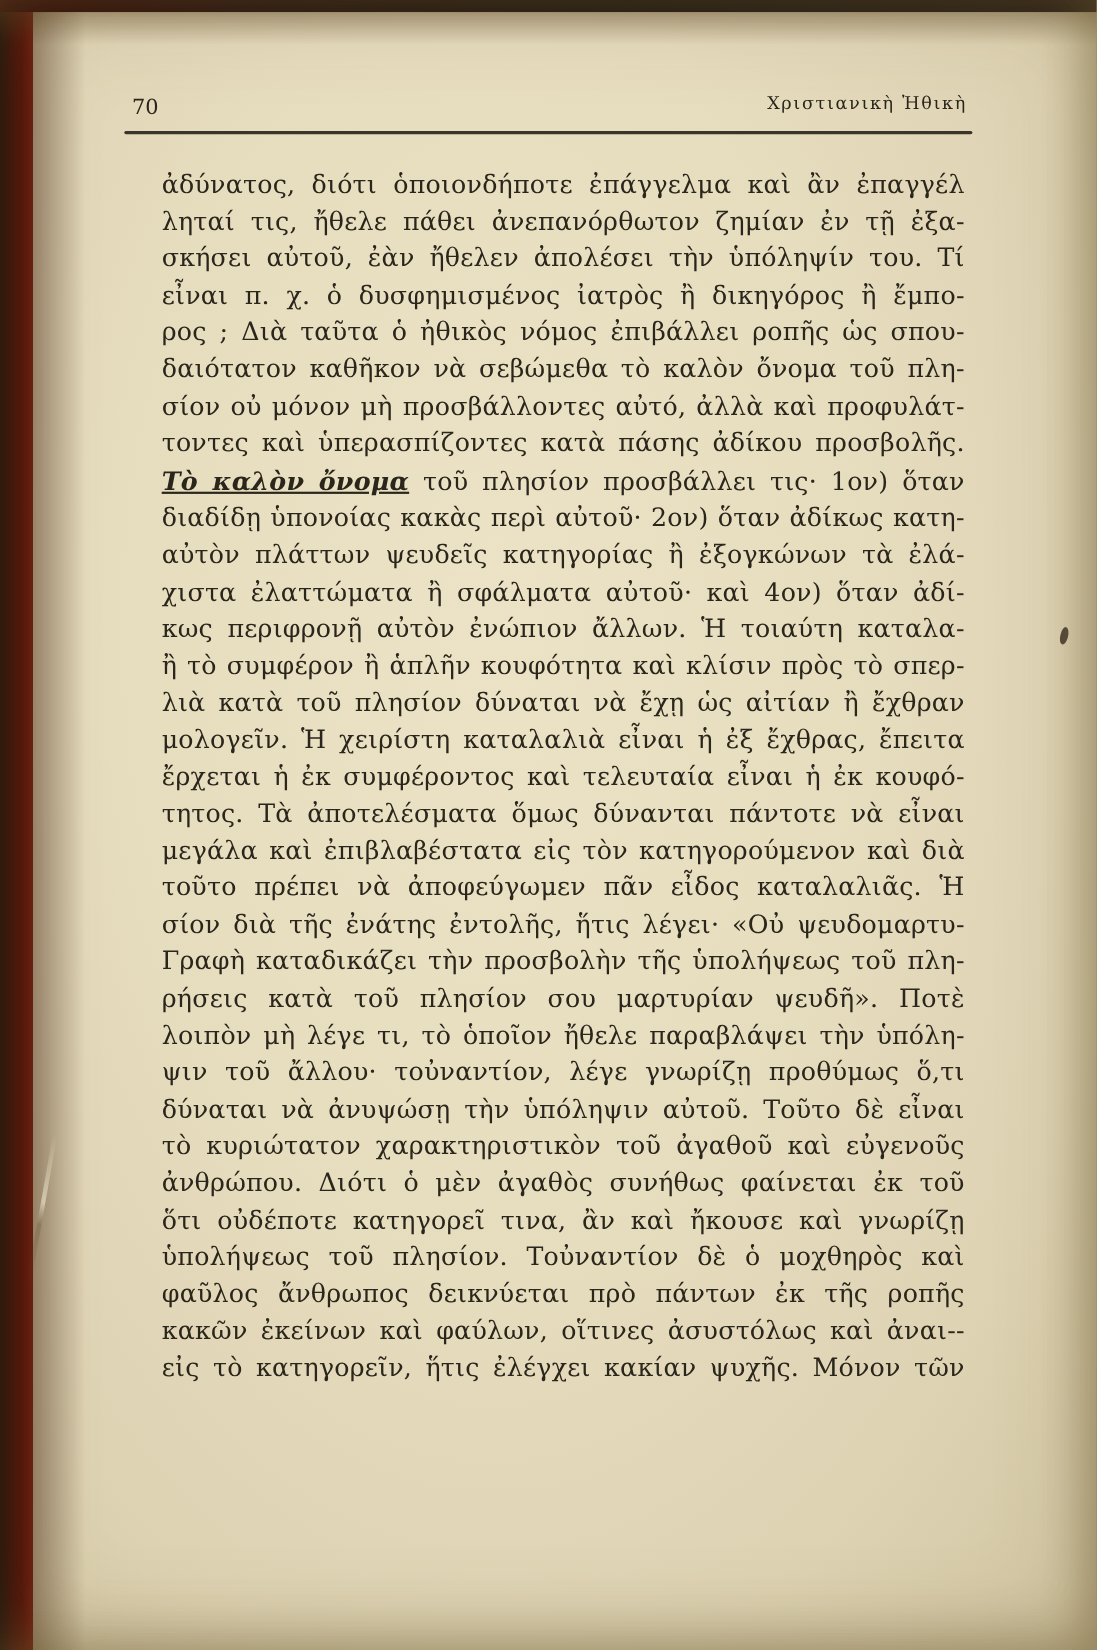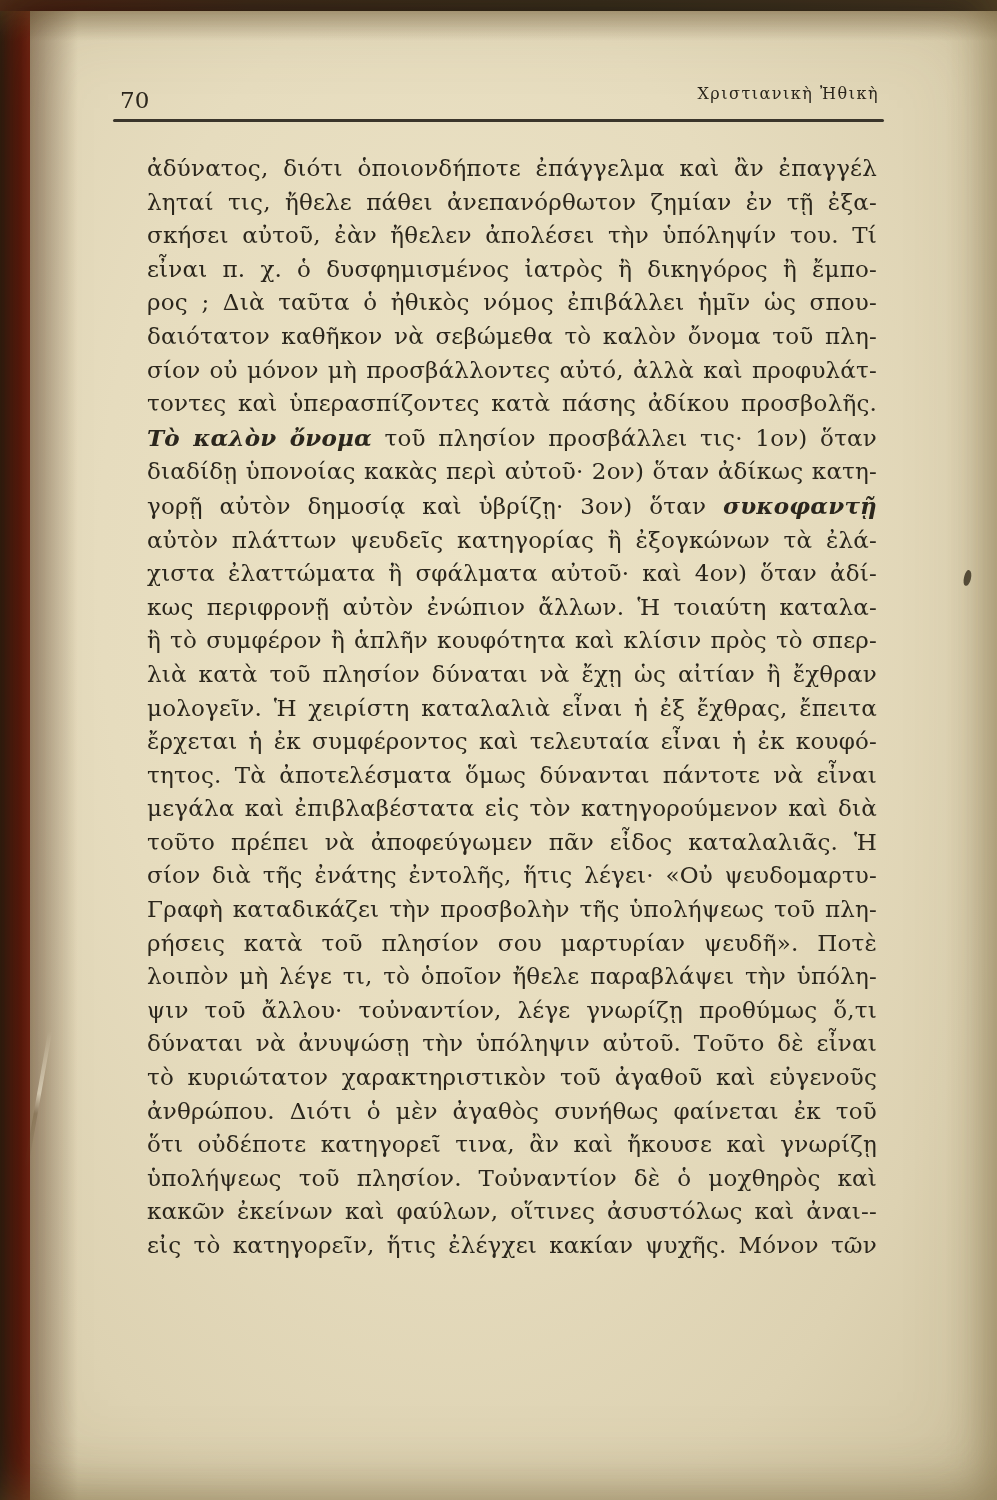--- a/index.html
+++ b/index.html
@@ -37,42 +37,42 @@
   }
   .vignette {
     position: absolute; inset: 0; pointer-events: none;
     box-shadow: inset 0 0 90px rgba(110, 88, 45, 0.26),
                 inset -14px 0 34px rgba(110, 88, 45, 0.30),
                 inset 0 -18px 45px rgba(105, 85, 45, 0.22);
   }
   .header { position: absolute; top: 84px; left: 115px; right: 118px; height: 32px; }
   .page-num {
     position: absolute; left: 5px; top: 3px;
-    font-size: 23px; color: #2b261c;
+    font-size: 19px; color: #2b261c;
   }
   .running-title {
     position: absolute; left: 0; right: 0; top: 0; text-align: right;
     font-size: 16px; letter-spacing: 1.5px; color: #2b261c;
   }
   .header-rule {
     position: absolute; top: 119px; left: 113px; right: 113px; height: 3px;
     background: #3a352b; border-radius: 2px;
     box-shadow: 0 3px 0 -1.5px rgba(58, 53, 43, 0.35);
   }
   .body-text {
     position: absolute; top: 152px; left: 115px; right: 120px;
     color: #2b261c;
     margin-left: 32px;
   }
   .line {
     font-size: 23px; line-height: 33.6px;
     text-align: justify; text-align-last: justify;
     letter-spacing: 0.2px;
   }
-  .emph { font-weight: bold; font-style: italic; }
+  .emph { font-weight: bold; font-style: italic; text-decoration: underline; }
   .ink-mark {
     position: absolute; right: 26px; top: 570px; width: 7px; height: 16px;
     background: #3b3326; border-radius: 45% 55% 50% 50%;
     transform: rotate(14deg); opacity: 0.85;
   }
   .crease {
     position: absolute; left: 36px; top: 1030px; width: 4px; height: 140px;
     background: linear-gradient(180deg, rgba(90,70,40,0) 0%,
                 rgba(255,250,230,0.55) 45%, rgba(90,70,40,0.25) 60%, rgba(90,70,40,0) 100%);
     transform: rotate(10deg);
@@ -91,47 +91,47 @@
     <span class="page-num">70</span>
     <span class="running-title">Χριστιανικὴ Ἠθικὴ</span>
   </div>
   <div class="header-rule"></div>
 
   <div class="body-text">
       <div class="line"><span>ἀδύνατος, διότι ὁποιονδήποτε ἐπάγγελμα καὶ ἂν ἐπαγγέλ</span></div>
       <div class="line"><span>ληταί τις, ἤθελε πάθει ἀνεπανόρθωτον ζημίαν ἐν τῇ ἐξα-</span></div>
       <div class="line"><span>σκήσει αὐτοῦ, ἐὰν ἤθελεν ἀπολέσει τὴν ὑπόληψίν του. Τί</span></div>
       <div class="line"><span>εἶναι π. χ. ὁ δυσφημισμένος ἰατρὸς ἢ δικηγόρος ἢ ἔμπο-</span></div>
-      <div class="line"><span>ρος ; Διὰ ταῦτα ὁ ἠθικὸς νόμος ἐπιβάλλει ἡμῖν ὡς σπου-</span></div>
+      <div class="line"><span>ρος ; Διὰ ταῦτα ὁ ἠθικὸς νόμος ἐπιβάλλει ροπῆς ὡς σπου-</span></div>
       <div class="line"><span>δαιότατον καθῆκον νὰ σεβώμεθα τὸ καλὸν ὄνομα τοῦ πλη-</span></div>
       <div class="line"><span>σίον οὐ μόνον μὴ προσβάλλοντες αὐτό, ἀλλὰ καὶ προφυλάτ-</span></div>
       <div class="line"><span>τοντες καὶ ὑπερασπίζοντες κατὰ πάσης ἀδίκου προσβολῆς.</span></div>
       <div class="line"><span class="emph">Τὸ καλὸν ὄνομα</span><span> τοῦ πλησίον προσβάλλει τις· 1ον) ὅταν</span></div>
       <div class="line"><span>διαδίδῃ ὑπονοίας κακὰς περὶ αὐτοῦ· 2ον) ὅταν ἀδίκως κατη-</span></div>
-      <div class="line"><span>γορῇ αὐτὸν δημοσίᾳ καὶ ὑβρίζῃ· 3ον) ὅταν </span><span class="emph">συκοφαντῇ</span></div>
       <div class="line"><span>αὐτὸν πλάττων ψευδεῖς κατηγορίας ἢ ἐξογκώνων τὰ ἐλά-</span></div>
       <div class="line"><span>χιστα ἐλαττώματα ἢ σφάλματα αὐτοῦ· καὶ 4ον) ὅταν ἀδί-</span></div>
       <div class="line"><span>κως περιφρονῇ αὐτὸν ἐνώπιον ἄλλων. Ἡ τοιαύτη καταλα-</span></div>
       <div class="line"><span>ἢ τὸ συμφέρον ἢ ἁπλῆν κουφότητα καὶ κλίσιν πρὸς τὸ σπερ-</span></div>
       <div class="line"><span>λιὰ κατὰ τοῦ πλησίον δύναται νὰ ἔχῃ ὡς αἰτίαν ἢ ἔχθραν</span></div>
       <div class="line"><span>μολογεῖν. Ἡ χειρίστη καταλαλιὰ εἶναι ἡ ἐξ ἔχθρας, ἔπειτα</span></div>
       <div class="line"><span>ἔρχεται ἡ ἐκ συμφέροντος καὶ τελευταία εἶναι ἡ ἐκ κουφό-</span></div>
       <div class="line"><span>τητος. Τὰ ἀποτελέσματα ὅμως δύνανται πάντοτε νὰ εἶναι</span></div>
       <div class="line"><span>μεγάλα καὶ ἐπιβλαβέστατα εἰς τὸν κατηγορούμενον καὶ διὰ</span></div>
       <div class="line"><span>τοῦτο πρέπει νὰ ἀποφεύγωμεν πᾶν εἶδος καταλαλιᾶς. Ἡ</span></div>
       <div class="line"><span>σίον διὰ τῆς ἐνάτης ἐντολῆς, ἥτις λέγει· «Οὐ ψευδομαρτυ-</span></div>
       <div class="line"><span>Γραφὴ καταδικάζει τὴν προσβολὴν τῆς ὑπολήψεως τοῦ πλη-</span></div>
       <div class="line"><span>ρήσεις κατὰ τοῦ πλησίον σου μαρτυρίαν ψευδῆ». Ποτὲ</span></div>
       <div class="line"><span>λοιπὸν μὴ λέγε τι, τὸ ὁποῖον ἤθελε παραβλάψει τὴν ὑπόλη-</span></div>
       <div class="line"><span>ψιν τοῦ ἄλλου· τοὐναντίον, λέγε γνωρίζῃ προθύμως ὅ,τι</span></div>
       <div class="line"><span>δύναται νὰ ἀνυψώσῃ τὴν ὑπόληψιν αὐτοῦ. Τοῦτο δὲ εἶναι</span></div>
       <div class="line"><span>τὸ κυριώτατον χαρακτηριστικὸν τοῦ ἀγαθοῦ καὶ εὐγενοῦς</span></div>
       <div class="line"><span>ἀνθρώπου. Διότι ὁ μὲν ἀγαθὸς συνήθως φαίνεται ἐκ τοῦ</span></div>
       <div class="line"><span>ὅτι οὐδέποτε κατηγορεῖ τινα, ἂν καὶ ἤκουσε καὶ γνωρίζῃ</span></div>
       <div class="line"><span>ὑπολήψεως τοῦ πλησίον. Τοὐναντίον δὲ ὁ μοχθηρὸς καὶ</span></div>
+      <div class="line"><span>φαῦλος ἄνθρωπος δεικνύεται πρὸ πάντων ἐκ τῆς ροπῆς</span></div>
       <div class="line"><span>κακῶν ἐκείνων καὶ φαύλων, οἵτινες ἀσυστόλως καὶ ἀναι--</span></div>
       <div class="line"><span>εἰς τὸ κατηγορεῖν, ἥτις ἐλέγχει κακίαν ψυχῆς. Μόνον τῶν</span></div>
     </div>
 
   <div class="ink-mark"></div>
   <div class="crease"></div>
   <div class="vignette"></div>
 </div>
 
 </body></html>

